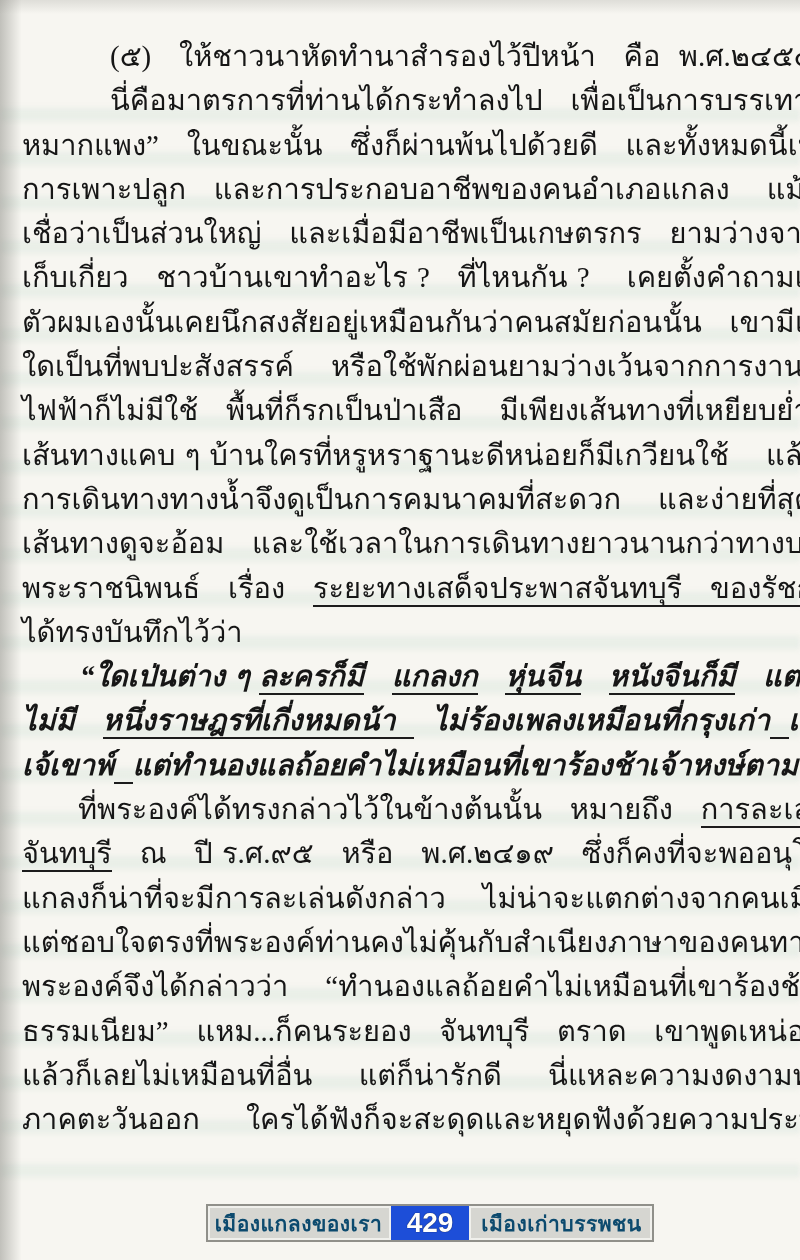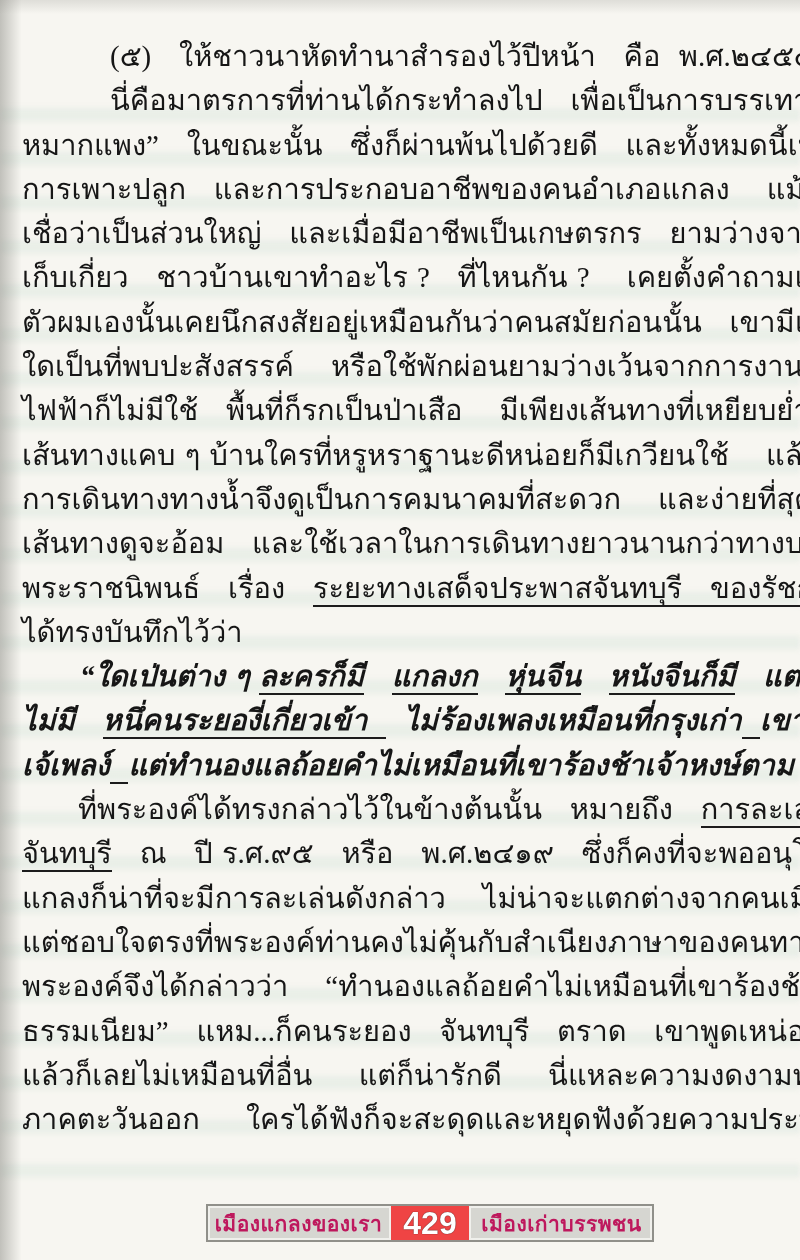--- a/index.html
+++ b/index.html
@@ -61,26 +61,26 @@
     box-sizing:border-box;
     display:flex;align-items:stretch;
     background:#d6d6d1;
     border:2px solid #90908a;
     box-shadow:inset 0 0 0 2px #f0f0ec;
     font-family:"Liberation Sans","DejaVu Sans",sans-serif;
     font-weight:bold;
   }
   .f-side{
     flex:1;display:flex;align-items:center;justify-content:center;
-    color:#be185d;font-size:21px;letter-spacing:.5px;
+    color:#0c4a6e;font-size:21px;letter-spacing:.5px;
   }
   .f-num{
     display:flex;align-items:center;justify-content:center;
-    background:#ef4444;color:#ffffff;
-    min-width:78px;font-size:32px;
+    background:#1d4ed8;color:#ffffff;
+    min-width:78px;font-size:28px;
     border-left:2px solid #f0f0ec;
     border-right:2px solid #f0f0ec;
     text-shadow:0 0 1px #000;
   }
 </style>
 </head>
 <body>
 
 <div class="page">
   <div class="bleed"></div>
@@ -96,22 +96,22 @@
       <div class="line"><span>เก็บเกี่ยว   ชาวบ้านเขาทำอะไร ?   ที่ไหนกัน ?    เคยตั้งคำถามเหล่านี้กันบ้างไหม</span></div>
       <div class="line"><span>ตัวผมเองนั้นเคยนึกสงสัยอยู่เหมือนกันว่าคนสมัยก่อนนั้น   เขามีแหล่งหรือสถานที่</span></div>
       <div class="line"><span>ใดเป็นที่พบปะสังสรรค์    หรือใช้พักผ่อนยามว่างเว้นจากการงาน    ลองนึกดูสิครับ</span></div>
       <div class="line"><span>ไฟฟ้าก็ไม่มีใช้   พื้นที่ก็รกเป็นป่าเสือ    มีเพียงเส้นทางที่เหยียบย่ำกันจนกลายเป็น</span></div>
       <div class="line"><span>เส้นทางแคบ ๆ บ้านใครที่หรูหราฐานะดีหน่อยก็มีเกวียนใช้    แล้วจะมีสักกี่คนกัน</span></div>
       <div class="line"><span>การเดินทางทางน้ำจึงดูเป็นการคมนาคมที่สะดวก    และง่ายที่สุด    แต่ข้อเสียก็คือ</span></div>
       <div class="line"><span>เส้นทางดูจะอ้อม   และใช้เวลาในการเดินทางยาวนานกว่าทางบกมากนัก  พอดีได้อ่าน</span></div>
       <div class="line"><span>พระราชนิพนธ์   เรื่อง   </span><span class="u">ระยะทางเสด็จประพาสจันทบุรี   ของรัชกาลที่   ๕</span></div>
       <div class="line"><span>ได้ทรงบันทึกไว้ว่า</span></div>
       <div class="line quote indent"><span>“ใดเป่นต่าง ๆ </span><span class="u">ละครก็มี</span><span>   </span><span class="u">แกลงก</span><span>   </span><span class="u">หุ่นจีน</span><span>   </span><span class="u">หนังจีนก็มี</span><span>   แต่หนังไทยนั้น</span></div>
-      <div class="line quote"><span>ไม่มี   </span><span class="u">หนึ่คนระยองี่เกี่ยวเข้า  </span><span>  ไม่ร้องเพลงเหมือนที่กรุงเก่า</span><span class="u">  </span><span>เขาใช้ร้องช้า</span></div>
-      <div class="line quote"><span>เจ้เพลง์</span><span class="u">  </span><span>แต่ทำนองแลถ้อยคำไม่เหมือนที่เขาร้องช้าเจ้าหงษ์ตาม</span></div>
+      <div class="line quote"><span>ไม่มี   </span><span class="u">หนึ่งราษฎรที่เกี่งหมดน้า  </span><span>  ไม่ร้องเพลงเหมือนที่กรุงเก่า</span><span class="u">  </span><span>เขาใช้ร้องช้า</span></div>
+      <div class="line quote"><span>เจ้เขาพ์</span><span class="u">  </span><span>แต่ทำนองแลถ้อยคำไม่เหมือนที่เขาร้องช้าเจ้าหงษ์ตาม</span></div>
       <div class="line indent2"><span>ที่พระองค์ได้ทรงกล่าวไว้ในข้างต้นนั้น   หมายถึง   </span><span class="u">การละเล่นของคนเมือง</span></div>
       <div class="line"><span class="u">จันทบุรี</span><span>   ณ   ปี ร.ศ.๙๕   หรือ   พ.ศ.๒๔๑๙   ซึ่งก็คงที่จะพออนุโลมได้ว่า  คนเมือง</span></div>
       <div class="line"><span>แกลงก็น่าที่จะมีการละเล่นดังกล่าว    ไม่น่าจะแตกต่างจากคนเมืองจันทบุรีเท่าไหร่</span></div>
       <div class="line"><span>แต่ชอบใจตรงที่พระองค์ท่านคงไม่คุ้นกับสำเนียงภาษาของคนทางจันทบุรีและระยอง</span></div>
       <div class="line"><span>พระองค์จึงได้กล่าวว่า    “ทำนองแลถ้อยคำไม่เหมือนที่เขาร้องช้า    เจ้าหงษ์ตาม</span></div>
       <div class="line"><span>ธรรมเนียม”   แหม...ก็คนระยอง   จันทบุรี   ตราด   เขาพูดเหน่อจะตาย   สำเนียงฟัง</span></div>
       <div class="line"><span>แล้วก็เลยไม่เหมือนที่อื่น     แต่ก็น่ารักดี     นี่แหละความงดงามทางภาษาของคน</span></div>
       <div class="line"><span>ภาคตะวันออก     ใครได้ฟังก็จะสะดุดและหยุดฟังด้วยความประทับใจ</span></div>
     </div>
 

